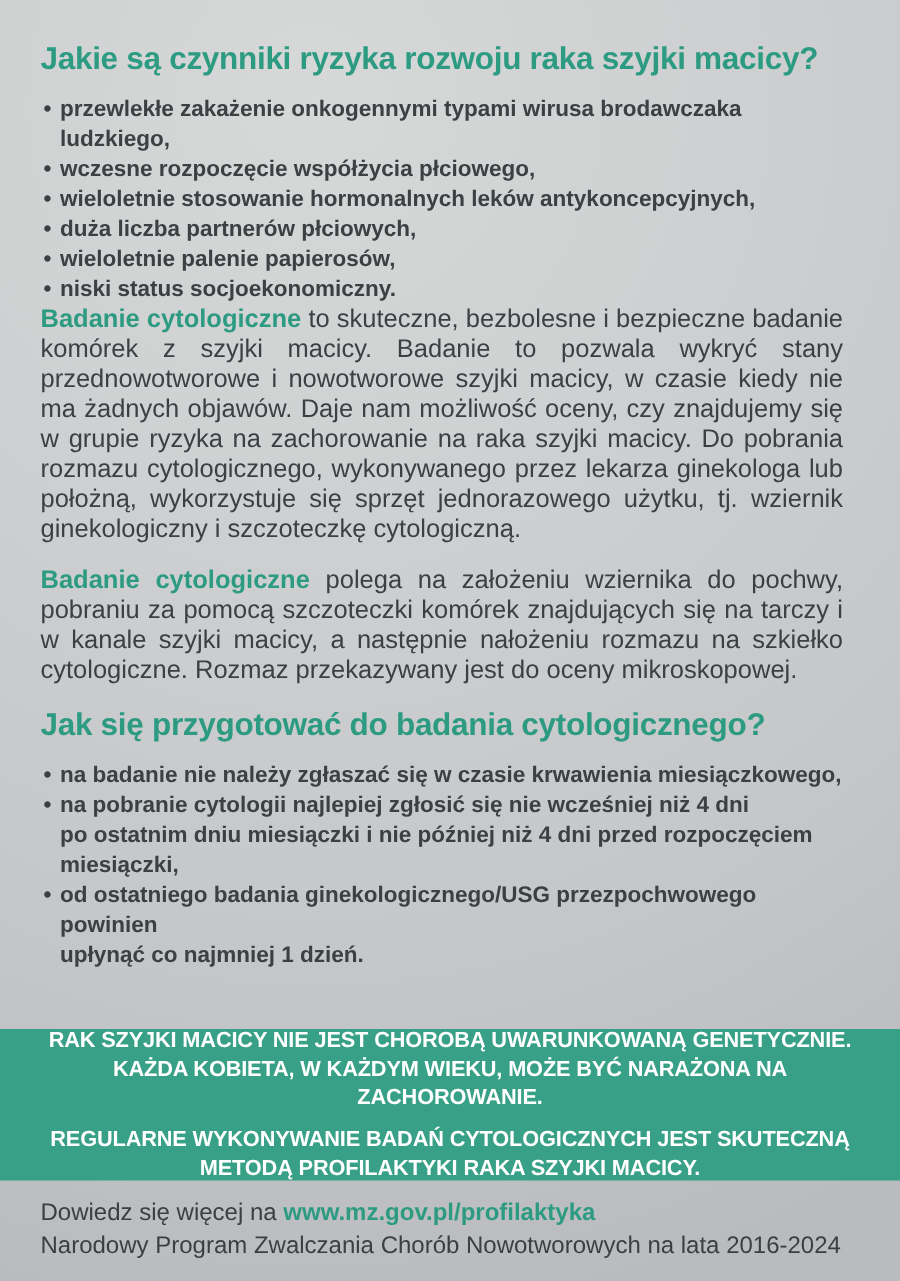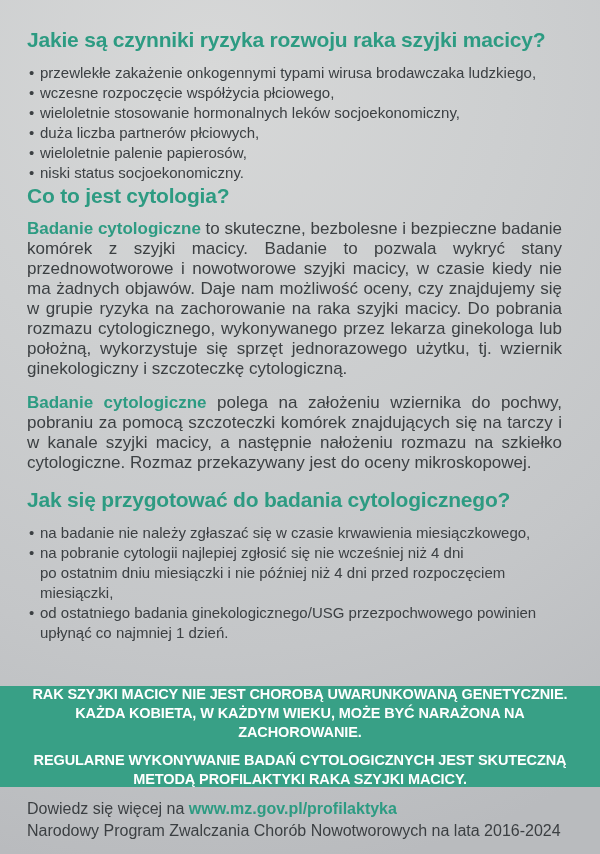--- a/index.html
+++ b/index.html
@@ -21,20 +21,21 @@
     font-size: 21px;
     line-height: 25px;
     font-weight: bold;
     color: #2d9b82;
     letter-spacing: -0.2px;
   }
   ul.bullet-list {
     list-style: none;
     margin: 0;
     padding: 0 0 0 2px;
+    font-weight: bold;
   }
   ul.bullet-list li {
     position: relative;
     padding-left: 11px;
     font-size: 15px;
     line-height: 20px;
     white-space: pre-line;
     color: #3c4043;
   }
   ul.bullet-list li::before {
@@ -101,27 +102,26 @@
 </head>
 <body>
 
 <div class="page">
   <div class="content">
 
     <h2 class="section-heading">Jakie są czynniki ryzyka rozwoju raka szyjki macicy?</h2>
     <ul class="bullet-list gap-after-list">
       <li>przewlekłe zakażenie onkogennymi typami wirusa brodawczaka ludzkiego,</li>
       <li>wczesne rozpoczęcie współżycia płciowego,</li>
-      <li>wieloletnie stosowanie hormonalnych leków socjoekonomiczny,</li>
+      <li>wieloletnie stosowanie hormonalnych leków antykoncepcyjnych,</li>
       <li>duża liczba partnerów płciowych,</li>
       <li>wieloletnie palenie papierosów,</li>
       <li>niski status socjoekonomiczny.</li>
     </ul>
 
-    <h2 class="section-heading heading-2">Co to jest cytologia?</h2>
     <p class="body-par"><span class="lead">Badanie cytologiczne</span><span> to skuteczne, bezbolesne i bezpieczne badanie komórek z szyjki macicy. Badanie to pozwala wykryć stany przednowotworowe i nowotworowe szyjki macicy, w czasie kiedy nie ma żadnych objawów. Daje nam możliwość oceny, czy znajdujemy się w grupie ryzyka na zachorowanie na raka szyjki macicy. Do pobrania rozmazu cytologicznego, wykonywanego przez lekarza ginekologa lub położną, wykorzystuje się sprzęt jednorazowego użytku, tj. wziernik ginekologiczny i szczoteczkę cytologiczną.</span></p>
     <p class="body-par"><span class="lead">Badanie cytologiczne</span><span> polega na założeniu wziernika do pochwy, pobraniu za pomocą szczoteczki komórek znajdujących się na tarczy i w kanale szyjki macicy, a następnie nałożeniu rozmazu na szkiełko cytologiczne. Rozmaz przekazywany jest do oceny mikroskopowej.</span></p>
 
     <h2 class="section-heading heading-3">Jak się przygotować do badania cytologicznego?</h2>
     <ul class="bullet-list">
       <li>na badanie nie należy zgłaszać się w czasie krwawienia miesiączkowego,</li>
       <li>na pobranie cytologii najlepiej zgłosić się nie wcześniej niż 4 dni
 po ostatnim dniu miesiączki i nie później niż 4 dni przed rozpoczęciem
 miesiączki,</li>
       <li>od ostatniego badania ginekologicznego/USG przezpochwowego powinien

